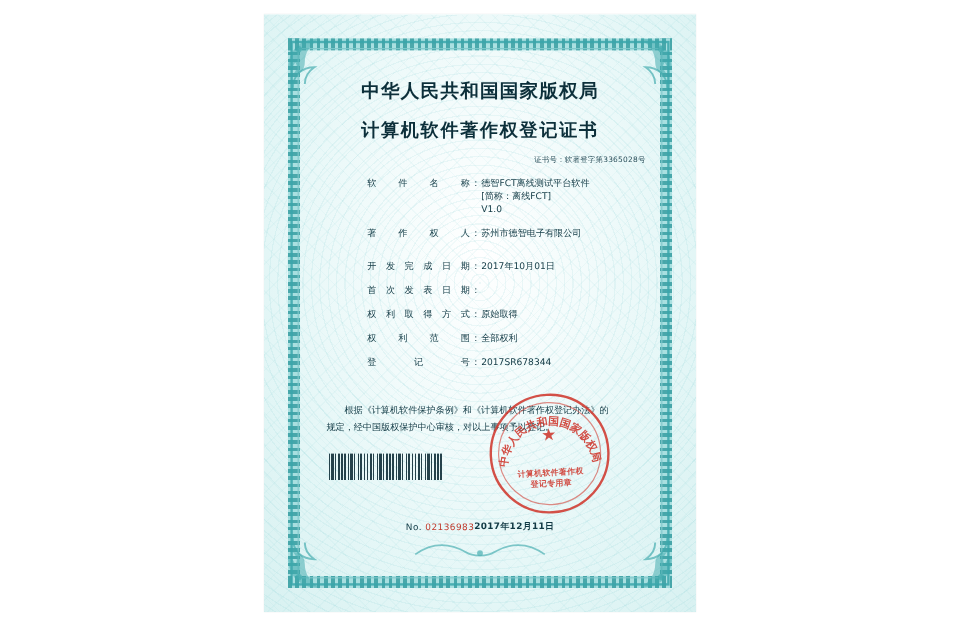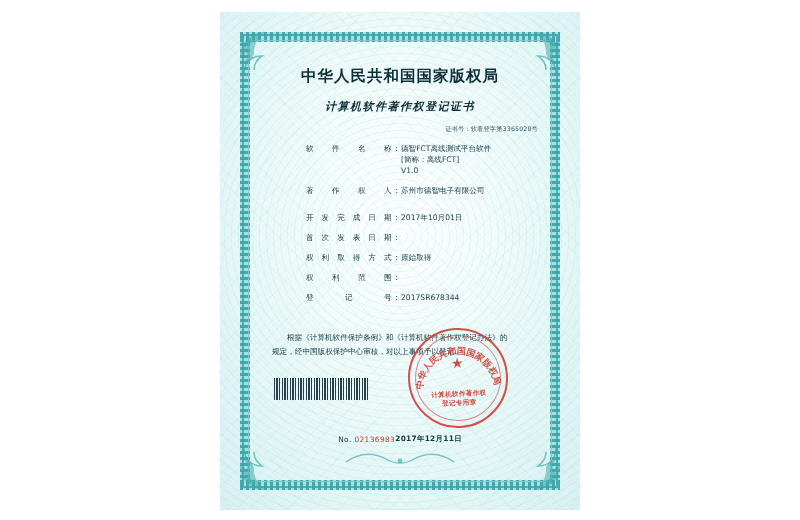--- a/index.html
+++ b/index.html
@@ -94,25 +94,24 @@
   }
   .title-main {
     font-size: 15.5px;
     letter-spacing: 1px;
     color: #0c2f3a;
     font-weight: bold;
     font-family: "DejaVu Sans", "Liberation Sans", sans-serif;
   }
   .title-sub {
     margin-top: 12px;
-    font-size: 11px;
+    font-size: 15px;
     letter-spacing: 1.5px;
     color: #0c2f3a;
     font-weight: bold;
-    font-style: italic;
   }
 
   .cert-no {
     margin-top: 11px;
     text-align: right;
     font-size: 6.2px;
     color: #2b4f5a;
     letter-spacing: 0.2px;
     padding-right: 6px;
   }
@@ -339,20 +338,21 @@
 
         <div class="field-row">
           <div class="field-label">权利取得方式</div>
           <div class="field-colon">:</div>
           <div class="field-value">原始取得</div>
         </div>
 
         <div class="field-row">
           <div class="field-label">权利范围</div>
           <div class="field-colon">:</div>
+          <div class="field-value">全部权利</div>
         </div>
 
         <div class="field-row">
           <div class="field-label">登记号</div>
           <div class="field-colon">:</div>
           <div class="field-value">2017SR678344</div>
         </div>
 
       </div>
 

